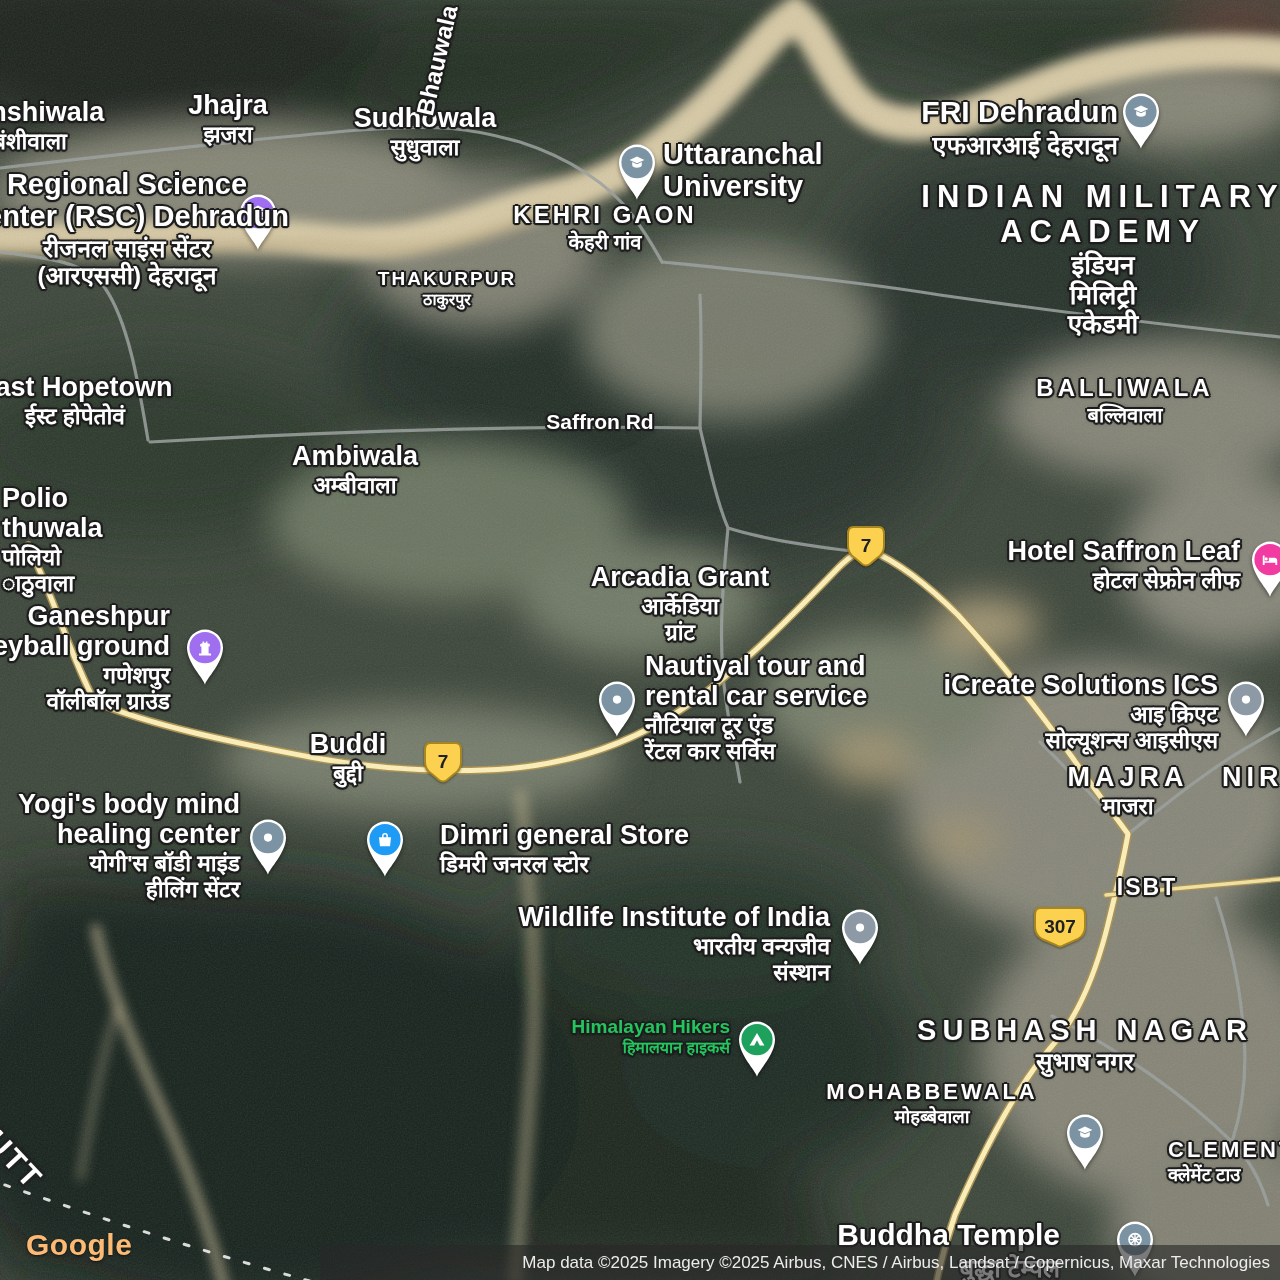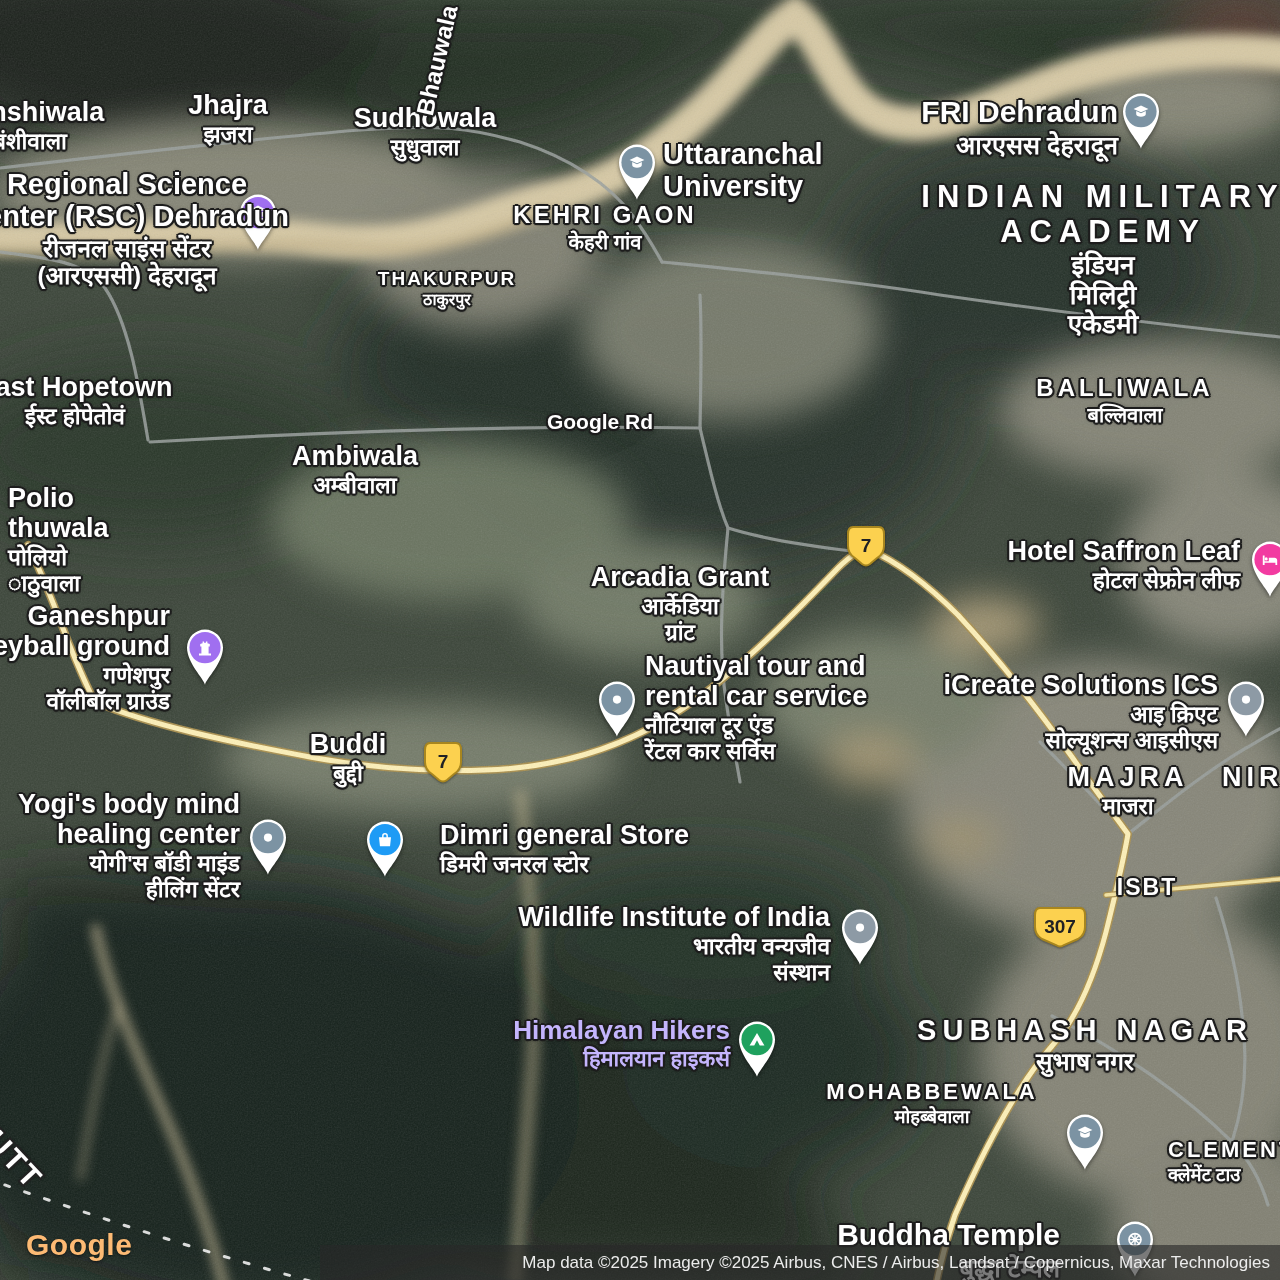--- a/index.html
+++ b/index.html
@@ -314,21 +314,21 @@
         </div>
         <div class="hi">
           <span class="line">ठाकुरपुर</span>
         </div>
       </div>
       <div class="lbl t-poi a-right" style="left: 1118px; top: 95px; font-size: 30px; transform: translateX(-100%);">
         <div class="en">
           <span class="line">FRI Dehradun</span>
         </div>
         <div class="hi">
-          <span class="line">आरएसस देहरादून</span>
+          <span class="line">एफआरआई देहरादून</span>
         </div>
       </div>
       <div class="lbl t-area a-center" style="left: 1103px; top: 180px; font-size: 31px; letter-spacing: 7px; transform: translateX(-50%);">
         <div class="en">
           <span class="line">INDIAN MILITARY</span>
           <span class="line">ACADEMY</span>
         </div>
         <div class="hi">
           <span class="line">इंडियन</span>
           <span class="line">मिलिट्री</span>
@@ -352,33 +352,33 @@
         </div>
       </div>
       <div class="lbl t-locality a-center" style="left: 355px; top: 441px; transform: translateX(-50%);">
         <div class="en">
           <span class="line">Ambiwala</span>
         </div>
         <div class="hi">
           <span class="line">अम्बीवाला</span>
         </div>
       </div>
-      <div class="lbl t-locality a-left" style="left: 8px; top: 483px;">
+      <div class="lbl t-locality a-left" style="left: 2px; top: 483px;">
         <div class="en">
           <span class="line">Polio</span>
           <span class="line">thuwala</span>
         </div>
         <div class="hi">
           <span class="line">पोलियो</span>
           <span class="line">ाठुवाला</span>
         </div>
       </div>
       <div class="lbl t-road a-center" style="left: 600px; top: 410px; transform: translateX(-50%);">
         <div class="en">
-          <span class="line">Google Rd</span>
+          <span class="line">Saffron Rd</span>
         </div>
       </div>
       <div class="lbl t-poi a-right" style="left: 1240px; top: 536px; transform: translateX(-100%);">
         <div class="en">
           <span class="line">Hotel Saffron Leaf</span>
         </div>
         <div class="hi">
           <span class="line">होटल सेफ्रोन लीफ</span>
         </div>
       </div>
@@ -466,21 +466,21 @@
       </div>
       <div class="lbl t-poi a-right" style="left: 830px; top: 902px; transform: translateX(-100%);">
         <div class="en">
           <span class="line">Wildlife Institute of India</span>
         </div>
         <div class="hi">
           <span class="line">भारतीय वन्यजीव</span>
           <span class="line">संस्थान</span>
         </div>
       </div>
-      <div class="lbl t-poi a-right" style="left: 730px; top: 1016px; font-size: 26px; color: #c4b5fd; transform: translateX(-100%);">
+      <div class="lbl t-poi a-right" style="left: 730px; top: 1016px; font-size: 19px; color: #22c55e; transform: translateX(-100%);">
         <div class="en">
           <span class="line">Himalayan Hikers</span>
         </div>
         <div class="hi">
           <span class="line">हिमालयान हाइकर्स</span>
         </div>
       </div>
       <div class="lbl t-area a-center" style="left: 1085px; top: 1014px; font-size: 29px; letter-spacing: 6px; transform: translateX(-50%);">
         <div class="en">
           <span class="line">SUBHASH NAGAR</span>

